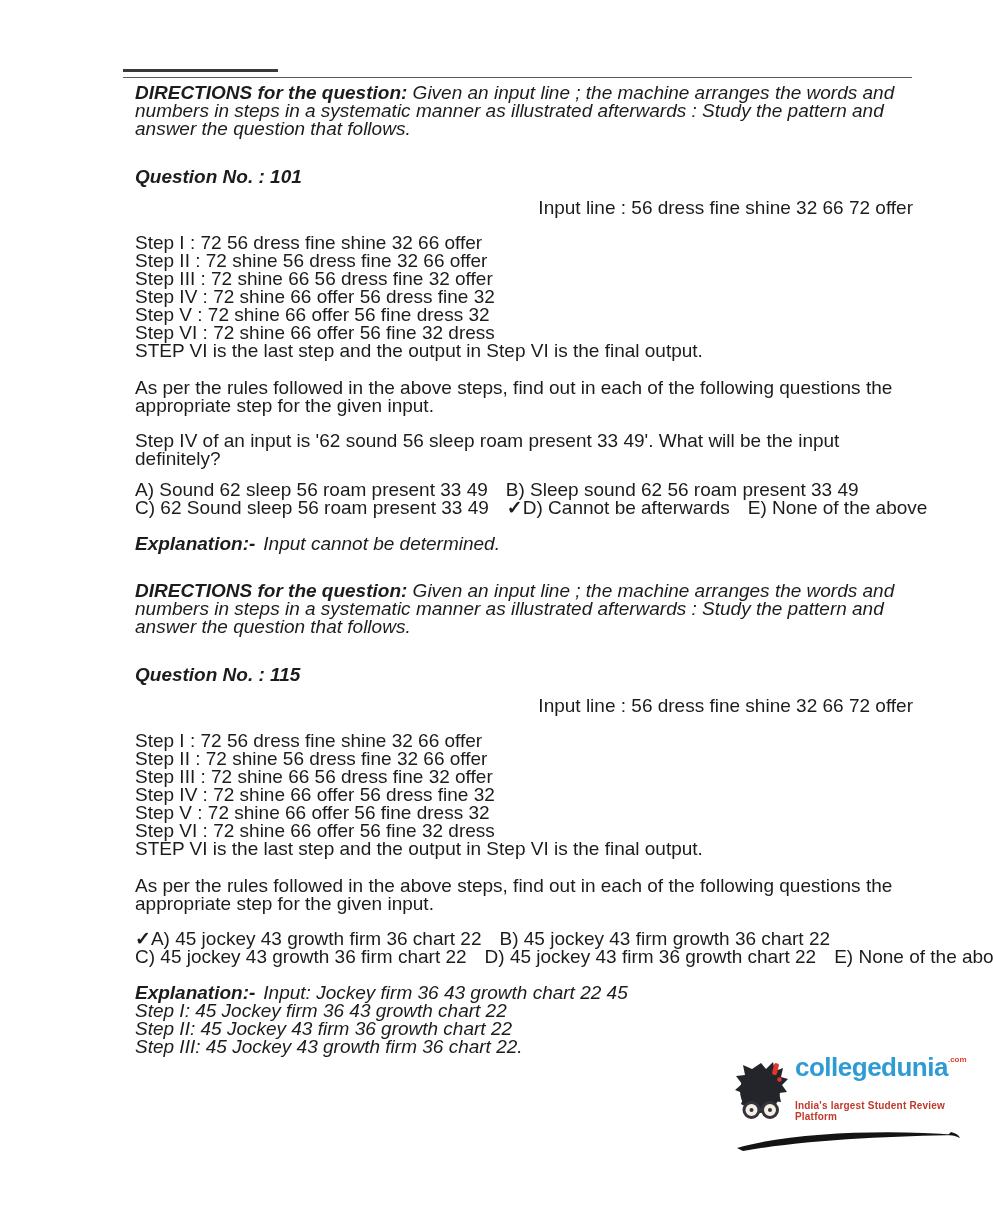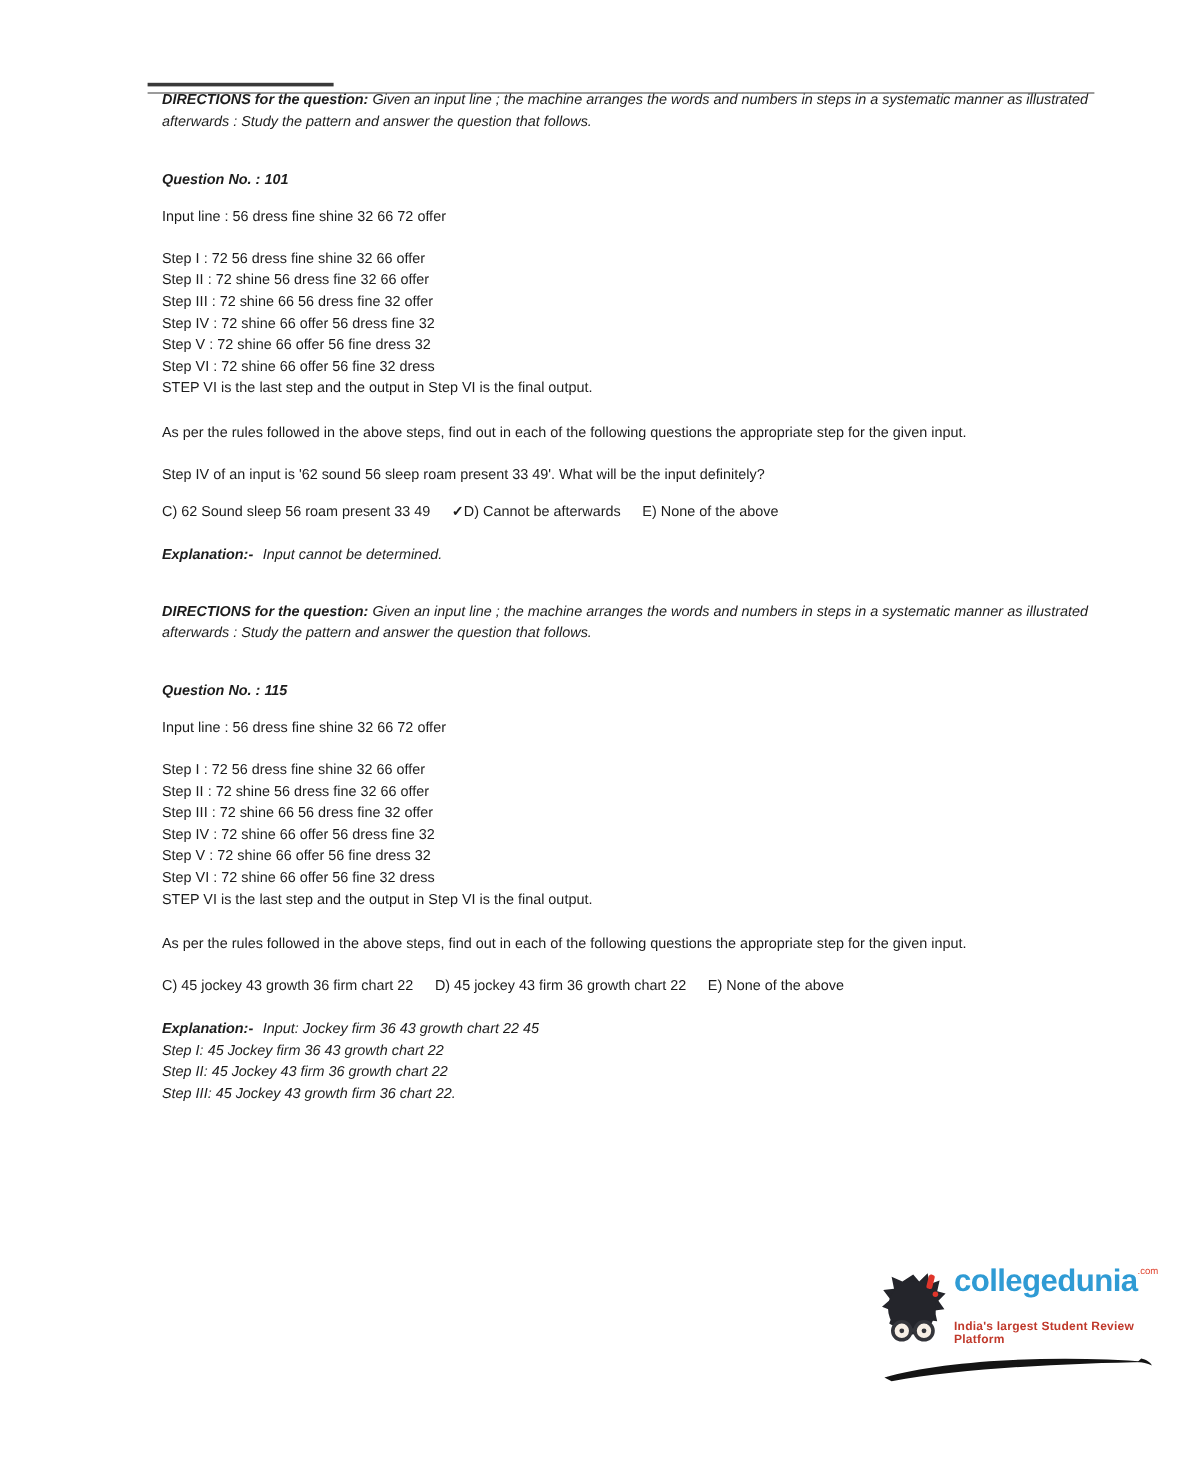--- a/index.html
+++ b/index.html
@@ -5,47 +5,47 @@
   * { margin:0; padding:0; box-sizing:border-box; }
   html,body { background:#ffffff; }
   body {
     width:993px; height:1216px; position:relative;
     font-family:"Liberation Sans", sans-serif;
     color:#1c1c1c;
   }
   .rule-short { position:absolute; left:123px; top:69px; width:155px; height:3px; background:#3a3a3a; }
   .rule-full  { position:absolute; left:123px; top:77px; width:789px; height:1px; background:#5a5a5a; }
   .content {
-    position:absolute; left:135px; top:74px; width:778px;
-    font-size:12px; line-height:18px;
+    position:absolute; left:135px; top:84px; width:778px;
+    font-size:19px; line-height:18px;
   }
   .bi { font-weight:bold; font-style:italic; }
   .it { font-style:italic; }
   .directions { margin-bottom:30px; }
   .q-title { margin-bottom:13px; }
-  .input-line { margin-bottom:17px; }
+  .input-line { margin-bottom:17px;text-align:right; }
   .steps { margin-bottom:19px; }
   .note { margin-bottom:17px; }
   .question-text { margin-bottom:13px; }
   .options { margin-bottom:18px; }
   .opt-row { display:flex; gap:18px; }
   .opt { white-space:nowrap; }
   .check { font-weight:bold; }
   .explanation { margin-bottom:29px; }
   .exp-label { font-weight:bold; font-style:italic; margin-right:8px; }
   .exp-text { font-style:italic; }
   .exp-line { font-style:italic; line-height:18px; }
 
   
   .logo { position:absolute; left:733px; top:1052px; width:232px; }
   .logo-row { display:flex; align-items:flex-end; gap:6px; }
   .logo-text { display:flex; flex-direction:column; padding-bottom:4px; }
   .brand-line { display:flex; align-items:flex-start; }
   .brand { font-size:26px; font-weight:bold; letter-spacing:-0.5px; }
-  .brand-dom { font-size:8px; font-weight:normal; margin-top:3px; }
+  .brand-dom { font-size:8px; font-weight:bold; margin-top:3px; }
   .tagline { font-size:10px; font-weight:bold; margin-top:17px; letter-spacing:0.2px; }
   .swoosh { margin-top:2px; }
 </style>
 </head>
 <body>
 
 <div>
   <div class="rule-short"></div>
   <div class="rule-full"></div>
 
@@ -62,20 +62,24 @@
         <div>Step III : 72 shine 66 56 dress fine 32 offer</div>
         <div>Step IV : 72 shine 66 offer 56 dress fine 32</div>
         <div>Step V : 72 shine 66 offer 56 fine dress 32</div>
         <div>Step VI : 72 shine 66 offer 56 fine 32 dress</div>
         <div>STEP VI is the last step and the output in Step VI is the final output.</div>
       </div>
       <p class="note">As per the rules followed in the above steps, find out in each of the following questions the appropriate step for the given input.</p>
       <p class="question-text">Step IV of an input is '62 sound 56 sleep roam present 33 49'. What will be the input definitely?</p>
       <div class="options">
         <div class="opt-row">
+          <span class="opt"><span class="check"></span><span>A) Sound 62 sleep 56 roam present 33 49</span></span>
+          <span class="opt"><span class="check"></span><span>B) Sleep sound 62 56 roam present 33 49</span></span>
+        </div>
+        <div class="opt-row">
           <span class="opt"><span class="check"></span><span>C) 62 Sound sleep 56 roam present 33 49</span></span>
           <span class="opt"><span class="check">✓</span><span>D) Cannot be afterwards</span></span>
           <span class="opt"><span class="check"></span><span>E) None of the above</span></span>
         </div>
       </div>
       <p class="explanation"><span class="exp-label">Explanation:-</span><span class="exp-text">Input cannot be determined.</span></p>
     </div>
 
     <p class="directions"><span class="bi">DIRECTIONS for the question:</span> <span class="it">Given an input line ;  the machine arranges the words and numbers in steps in a systematic manner as illustrated afterwards : Study the pattern and answer the question that follows.</span></p>
 
@@ -86,20 +90,24 @@
         <div>Step I : 72 56 dress fine shine 32 66 offer</div>
         <div>Step II : 72 shine 56 dress fine 32 66 offer</div>
         <div>Step III : 72 shine 66 56 dress fine 32 offer</div>
         <div>Step IV : 72 shine 66 offer 56 dress fine 32</div>
         <div>Step V : 72 shine 66 offer 56 fine dress 32</div>
         <div>Step VI : 72 shine 66 offer 56 fine 32 dress</div>
         <div>STEP VI is the last step and the output in Step VI is the final output.</div>
       </div>
       <p class="note">As per the rules followed in the above steps, find out in each of the following questions the appropriate step for the given input.</p>
       <div class="options">
+        <div class="opt-row">
+          <span class="opt"><span class="check">✓</span><span>A) 45 jockey 43 growth firm 36 chart 22</span></span>
+          <span class="opt"><span class="check"></span><span>B) 45 jockey 43 firm growth 36 chart 22</span></span>
+        </div>
         <div class="opt-row">
           <span class="opt"><span class="check"></span><span>C) 45 jockey 43 growth 36 firm chart 22</span></span>
           <span class="opt"><span class="check"></span><span>D) 45 jockey 43 firm 36 growth chart 22</span></span>
           <span class="opt"><span class="check"></span><span>E) None of the above</span></span>
         </div>
       </div>
       <div class="explanation">
         <div class="exp-line"><span class="exp-label">Explanation:-</span><span class="exp-text">Input: Jockey firm 36 43 growth chart 22 45</span></div>
         <div class="exp-line">Step I: 45 Jockey firm 36 43 growth chart 22</div>
         <div class="exp-line">Step II: 45 Jockey 43 firm 36 growth chart 22</div>

